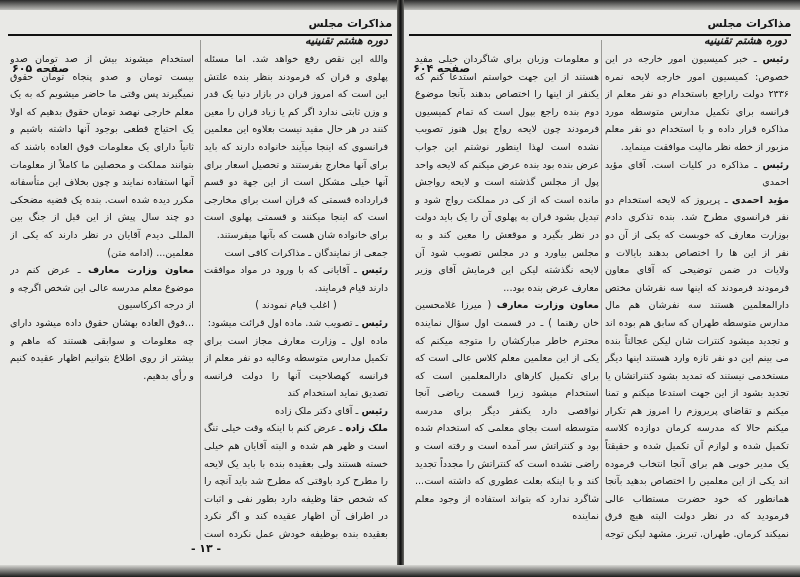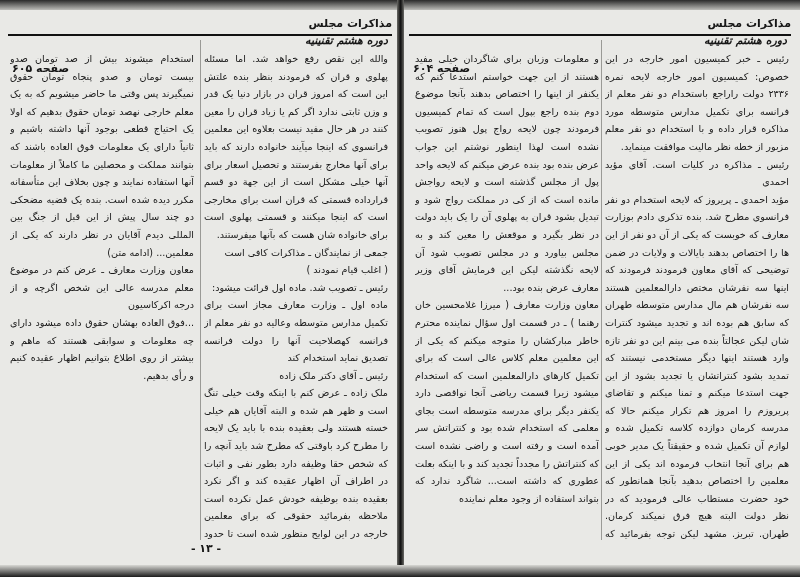--- a/index.html
+++ b/index.html
@@ -14,40 +14,41 @@
   .header { position:absolute; top:4px; left:4px; right:4px; height:20px; border-bottom:2px solid #111; font-size:11px; font-weight:bold; }
   .header .h-right { position:absolute; right:4px; top:20px;font-style:italic; }
   .header .h-center { position:absolute; left:0; right:0; top:3px; }
   .header .h-left { position:absolute; left:4px; top:3px;margin-top:45px; }
   .col { position:absolute; top:40px; width:184px; font-size:9.6px; line-height:17.6px; text-align:justify; overflow:hidden; height:490px; }
   .page.left .col.c1 { right:8px; }
   .page.left .col.c2 { left:6px; }
   .page.right .col.c1 { right:6px; }
   .page.right .col.c2 { left:10px; }
   .col p { margin:0; }
-  .spk { font-weight:normal; }
-  .center { text-align:right; }
+  .spk { font-weight:bold; }
+  .center { text-align:center; }
   .footer { position:absolute; bottom:10px; left:12px; right:0; text-align:center; font-size:11px; font-weight:bold; direction:ltr; }
   .vrule { position:absolute; top:30px; height:500px; width:1px; background:#9a9a96; }
 </style>
 </head>
 <body>
 
 <div class="spread">
   <div class="topshade"></div>
 
   <div class="page left">
     <div class="header">
       <span class="h-right">دوره هشتم تقنینیه</span>
       <span class="h-center">مذاکرات مجلس</span>
       <span class="h-left">صفحه ۶۰۵</span>
     </div>
     <div class="col c1">
       <p>والله این نقص رفع خواهد شد. اما مسئله پهلوی و قران که فرمودند بنظر بنده علتش این است که امروز قران در بازار دنیا یک قدر و وزن ثابتی ندارد اگر کم یا زیاد قران را معین کنند در هر حال مفید نیست بعلاوه این معلمین فرانسوی که اینجا میآیند خانواده دارند که باید برای آنها مخارج بفرستند و تحصیل اسعار برای آنها خیلی مشکل است از این جهة دو قسم قرارداده قسمتی که قران است برای مخارجی است که اینجا میکنند و قسمتی پهلوی است برای خانواده شان هست که بآنها میفرستند.</p>
       <p>جمعی از نمایندگان ـ مذاکرات کافی است</p>
+      <p><span class="spk">رئیس</span> <span>ـ آقایانی که با ورود در مواد موافقت دارند قیام فرمایند.</span></p>
       <p class="center">( اغلب قیام نمودند )</p>
       <p><span class="spk">رئیس</span> <span>ـ تصویب شد. ماده اول قرائت میشود:</span></p>
       <p>ماده اول ـ وزارت معارف مجاز است برای تکمیل مدارس متوسطه وعالیه دو نفر معلم از فرانسه کهصلاحیت آنها را دولت فرانسه تصدیق نماید استخدام کند</p>
       <p><span class="spk">رئیس</span> <span>ـ آقای دکتر ملک زاده</span></p>
       <p><span class="spk">ملک زاده</span> <span>ـ عرض کنم با اینکه وقت خیلی تنگ است و ظهر هم شده و البته آقایان هم خیلی خسته هستند ولی بعقیده بنده با باید یک لایحه را مطرح کرد باوقتی که مطرح شد باید آنچه را که شخص حقا وظیفه دارد بطور نفی و اثبات در اطراف آن اظهار عقیده کند و اگر نکرد بعقیده بنده بوظیفه خودش عمل نکرده است ملاحظه بفرمائید حقوقی که برای معلمین خارجه در این لوایح منظور شده است تا حدود هشتصد تومان نهصد تومان داده میشود و این مبلغ یک مبلغ فوق العاده ایست نسبت بزندگانی عمومی در مملکت ما بجهة اینکه وزرای ما که طبقه اول مملکت را تشکیل میدهند هشتصد تومان حقوق میگیرند و بالاخره مستخدمین درجه اول مان خیلی کم و معلمین درجه اول که از برای مدارس عالی</span></p>
     </div>
     <div class="vrule" style="left:196px;"></div>
     <div class="col c2">
       <p>استخدام میشوند بیش از صد تومان صدو بیست تومان و صدو پنجاه تومان حقوق نمیگیرند پس وقتی ما حاضر میشویم که به یک معلم خارجی نهصد تومان حقوق بدهیم که اولا یک احتیاج قطعی بوجود آنها داشته باشیم و ثانیاً دارای یک معلومات فوق العاده باشند که بتوانند مملکت و محصلین ما کاملاً از معلومات آنها استفاده نمایند و چون بخلاف این متأسفانه مکرر دیده شده است. بنده یک قضیه مضحکی دو چند سال پیش از این قبل از جنگ بین المللی دیدم آقایان در نظر دارند که یکی از معلمین... (ادامه متن)</p>
       <p><span class="spk">معاون وزارت معارف</span> <span>ـ عرض کنم در موضوع معلم مدرسه عالی این شخص اگرچه و از درجه اکرکاسیون</span></p>

